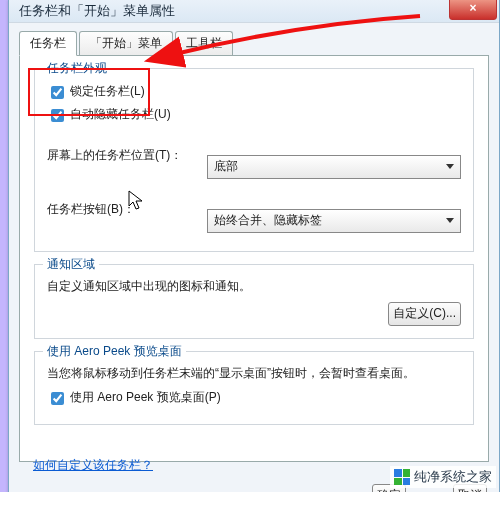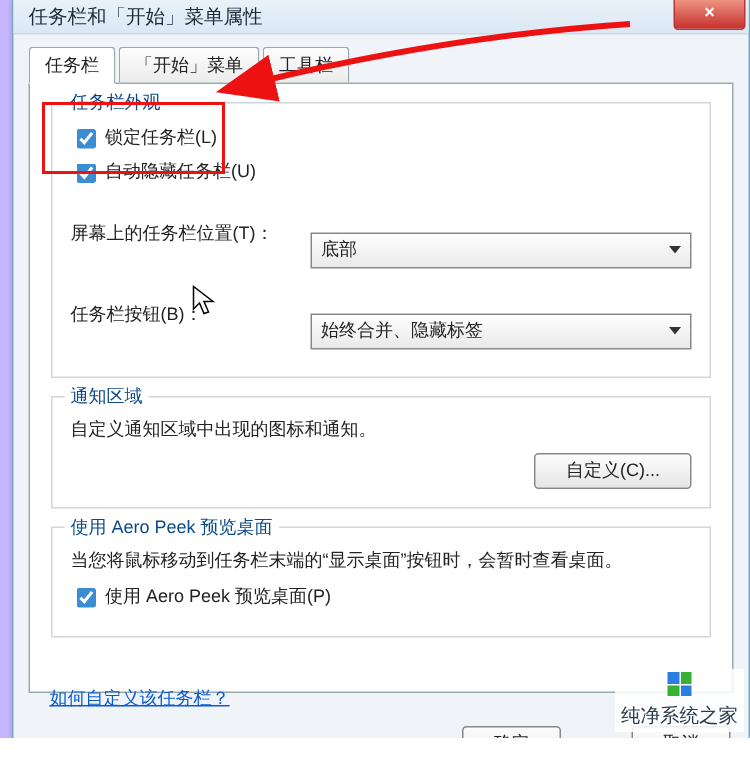--- a/index.html
+++ b/index.html
@@ -13,30 +13,30 @@
   .tabpage{position:absolute;left:10px;top:55px;right:10px;bottom:60px;background:#fff;border:1px solid #9aa;padding:12px 14px;}
   .fieldset{border:1px solid #d0d6dc;margin:0 0 12px 0;padding:10px 12px 12px 12px;position:relative;}
   .fieldset .legend{position:absolute;top:-9px;left:8px;background:#fff;padding:0 4px;font-size:12px;color:#0a4a8a;}
   .chk{display:flex;margin:4px 0;color:#222;}
   .chk input{accent-color:#3b8dd3;margin-right:6px;}
   .row{display:flex;align-items:center;margin:6px 0;}
   .row .lab{width:160px;color:#222;}
   .combo{flex:1;height:22px;border:1px solid #888;background:linear-gradient(#fff,#e9e9e9);padding:0 22px 0 6px;position:relative;line-height:20px;color:#222;margin-top:24px;}
   .combo::after{content:"";position:absolute;right:6px;top:8px;border-left:4px solid transparent;border-right:4px solid transparent;border-top:5px solid #333;}
   .desc{color:#222;line-height:1.6;margin:2px 0 6px 0;}
-  .btn{display:inline-block;height:22px;line-height:20px;padding:0 20px;border:1px solid #888;background:linear-gradient(#fdfdfd,#e5e5e5);border-radius:3px;color:#222;margin-left:39px;}
+  .btn{display:inline-block;height:22px;line-height:20px;padding:0 4px;border:1px solid #888;background:linear-gradient(#fdfdfd,#e5e5e5);border-radius:3px;color:#222;margin-left:39px;}
   .btn-right{float:right;}
   .link{margin:8px 0 0 12px;}
   .link a{color:#0a5bd3;text-decoration:underline;}
   .btnrow{position:absolute;right:12px;bottom:14px;display:flex;gap:8px;justify-content:space-between;}
   .annot-arrow{position:absolute;pointer-events:none;z-index:20;}
   .annot-box{position:absolute;border:2px solid #e11;pointer-events:none;z-index:20;}
   .annot1{left:28px;top:68px;width:118px;height:44px;}
   .cursor{position:absolute;left:128px;top:190px;z-index:30;pointer-events:none;}
-  .watermark{position:absolute;right:4px;bottom:4px;display:flex;align-items:center;gap:4px;font-size:13px;color:#2a3b4c;background:rgba(255,255,255,.85);padding:2px 4px;flex-direction:column;}
+  .watermark{position:absolute;right:4px;bottom:4px;display:flex;align-items:center;gap:4px;font-size:13px;color:#2a3b4c;background:rgba(255,255,255,.85);padding:2px 4px;}
   .wm-icon{width:16px;height:16px;display:grid;grid-template-columns:1fr 1fr;grid-template-rows:1fr 1fr;gap:1px;}
   .wm-icon span:nth-child(1){background:#2a7de1;}
   .wm-icon span:nth-child(2){background:#34b233;}
   .wm-icon span:nth-child(3){background:#34b233;}
   .wm-icon span:nth-child(4){background:#2a7de1;}
 </style>
 </head>
 <body>
 <div class="stage">
 

